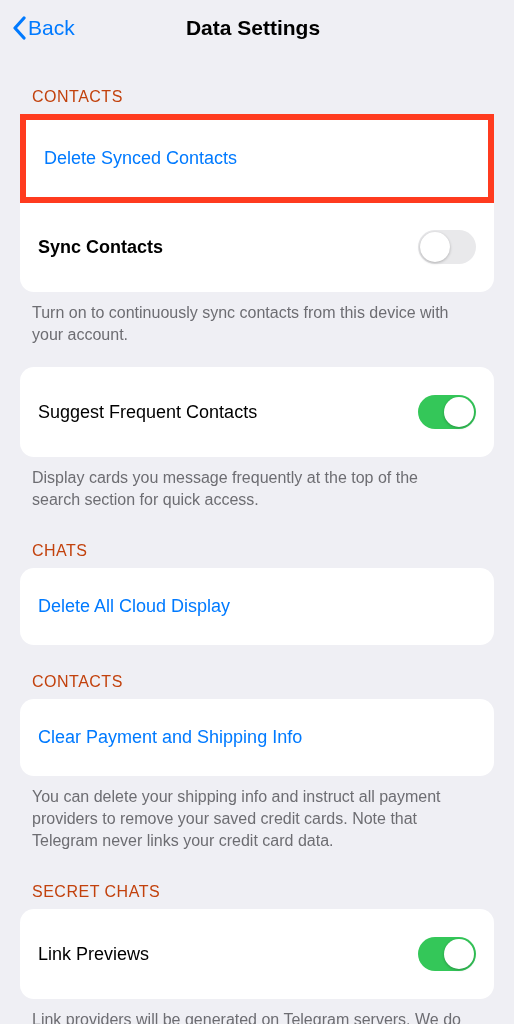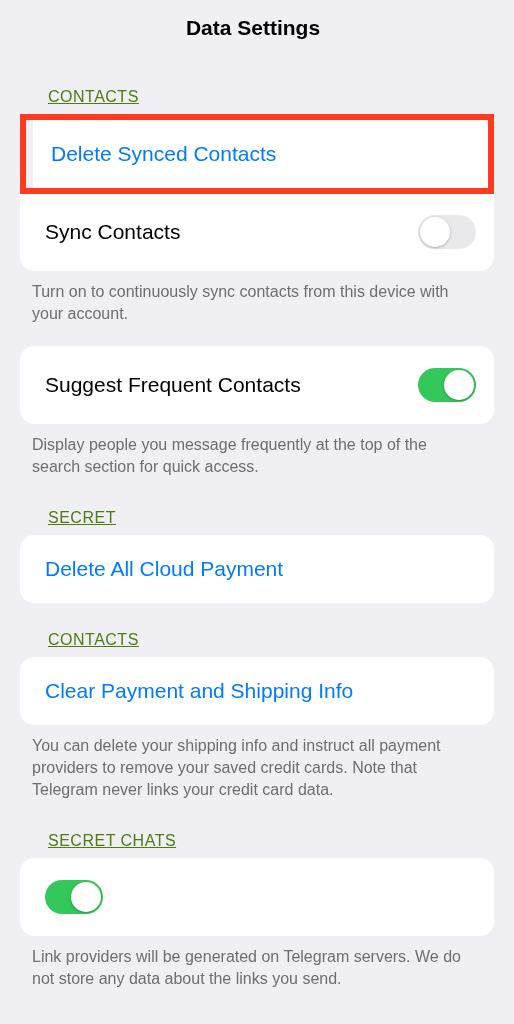--- a/index.html
+++ b/index.html
@@ -35,65 +35,64 @@
   .nav-title {
     position: absolute;
     left: 0; right: 8px;
     text-align: center;
     font-size: 21px;
     font-weight: 700;
     pointer-events: none;
   }
   .section-header {
     font-size: 16px;
-    color: #4d7c0f;
+    color: #c2410c;
     letter-spacing: 0.5px;
-    padding: 28px 32px 8px 48px;
-    text-decoration: underline;
+    padding: 28px 32px 8px 32px;
   }
   .section-footer {
     font-size: 16px;
     color: #6d6d72;
     padding: 10px 51px 4px 32px;
     line-height: 1.35;
   }
   .group {
     margin: 0 20px;
     background: #fff;
     border-radius: 14px;
     overflow: hidden;
   }
   .cell {
     display: flex;
     align-items: center;
     justify-content: space-between;
     min-height: 56px;
-    padding: 22px 18px;
-    font-size: 21px;
-    margin-left: 7px;
+    padding: 28px 18px;
+    font-size: 18px;
   }
   .cell.link-cell {
     color: #007aff;
   }
   .cell.label-cell {
     color: #000;
   }
   .highlight {
     border: 6px solid #ff3b1f;
     border-radius: 0;
     margin: 0 20px -1px 20px;
     position: relative;
     z-index: 2;
   }
   .highlight .cell {
     background: #fff;
   }
   .group.after-highlight {
     border-top-left-radius: 0;
     border-top-right-radius: 0;
+    font-weight: bold;
   }
   
   .switch {
     width: 58px;
     height: 34px;
     border-radius: 17px;
     position: relative;
     flex-shrink: 0;
   }
   .switch .knob {
@@ -112,20 +111,28 @@
   .switch.on {
     background: #34c759;
   }
   .switch.on .knob { right: 2px; }
   .spacer-top { height: 4px; }
 </style>
 </head>
 <body>
 
 <div class="navbar">
+  <div class="back-btn">
+    <span class="chevron-left">
+      <svg viewBox="0 0 14 24" width="14" height="24">
+          <polyline points="12,2 3,12 12,22" fill="none" stroke="#007aff" stroke-width="3.2" stroke-linecap="round" stroke-linejoin="round"></polyline>
+        </svg>
+    </span>
+    <span>Back</span>
+  </div>
   <div class="nav-title">Data Settings</div>
 </div>
 
 <div class="spacer-top"></div>
 
 <div class="section-header">CONTACTS</div>
 
 <div class="highlight">
   <div class="cell link-cell">
     <span>Delete Synced Contacts</span>
@@ -145,38 +152,39 @@
 <div style="height:18px"></div>
 
 <div class="group">
   <div class="cell label-cell">
     <span>Suggest Frequent Contacts</span>
     <div class="switch on">
       <div class="knob"></div>
     </div>
   </div>
 </div>
-<div class="section-footer">Display people you message frequently at the top of the search section for quick access.</div>
+<div class="section-footer">Display cards you message frequently at the top of the search section for quick access.</div>
 
-<div class="section-header">SECRET</div>
+<div class="section-header">CHATS</div>
 <div class="group">
   <div class="cell link-cell">
-    <span>Delete All Cloud Payment</span>
+    <span>Delete All Cloud Display</span>
   </div>
 </div>
 
 <div class="section-header">CONTACTS</div>
 <div class="group">
   <div class="cell link-cell">
     <span>Clear Payment and Shipping Info</span>
   </div>
 </div>
 <div class="section-footer">You can delete your shipping info and instruct all payment providers to remove your saved credit cards. Note that Telegram never links your credit card data.</div>
 
 <div class="section-header">SECRET CHATS</div>
 <div class="group">
   <div class="cell label-cell">
+    <span>Link Previews</span>
     <div class="switch on">
       <div class="knob"></div>
     </div>
   </div>
 </div>
 <div class="section-footer">Link providers will be generated on Telegram servers. We do not store any data about the links you send.</div>
 
 </body></html>

